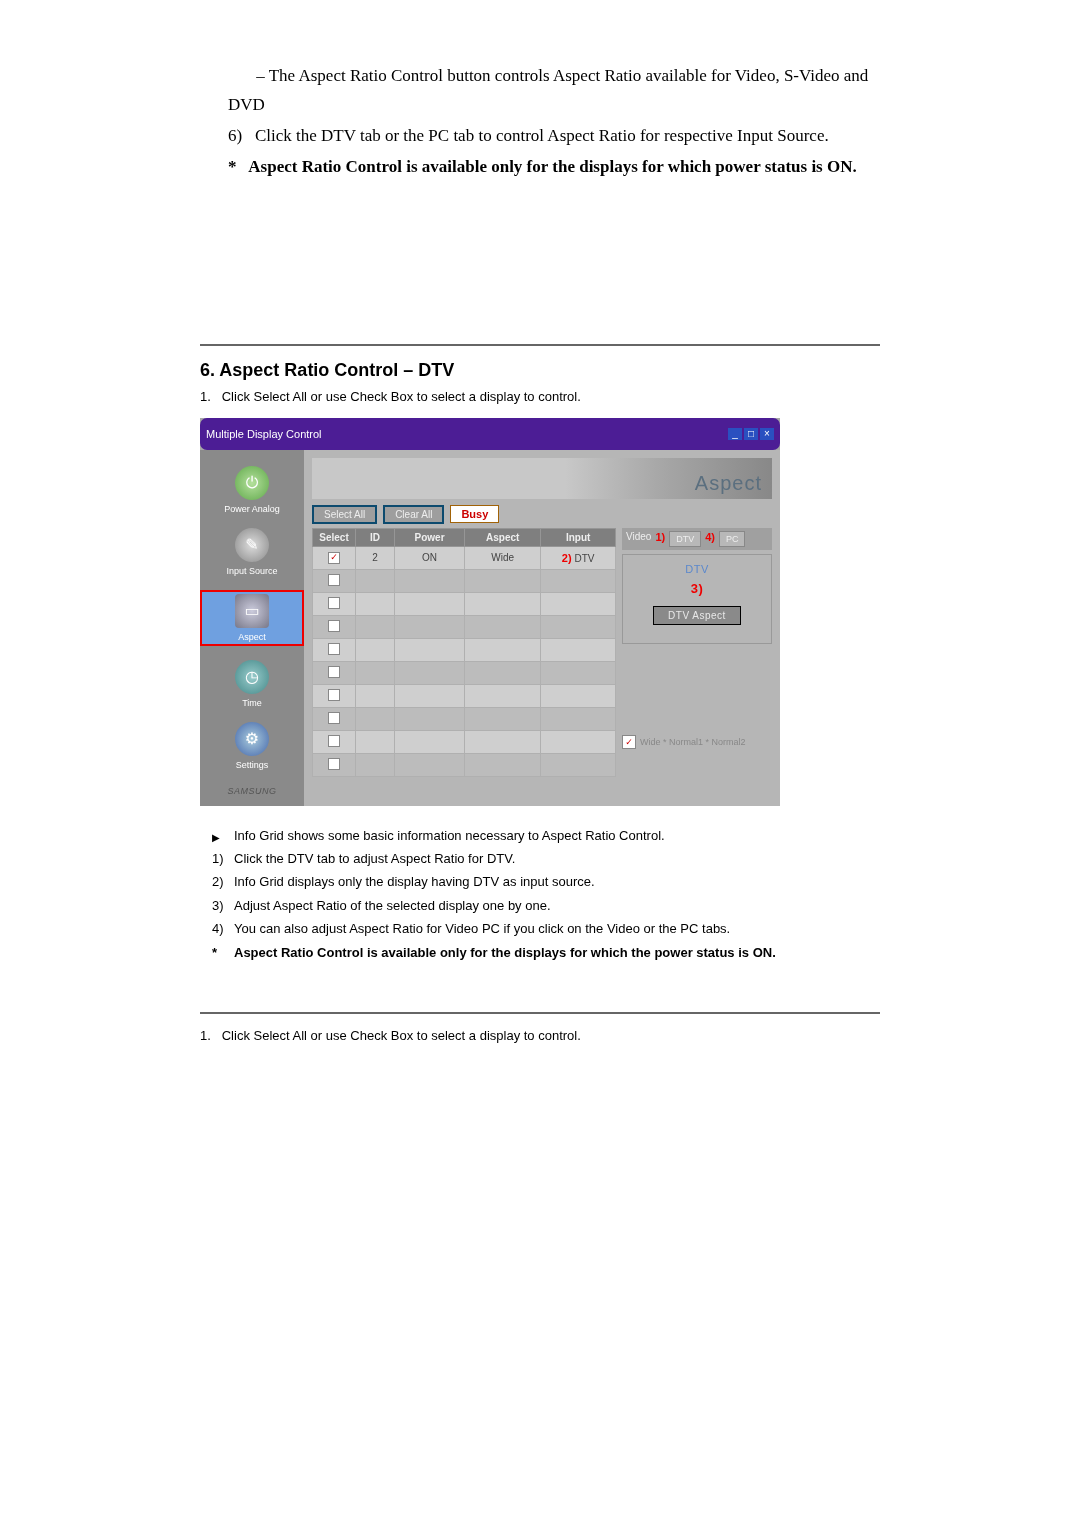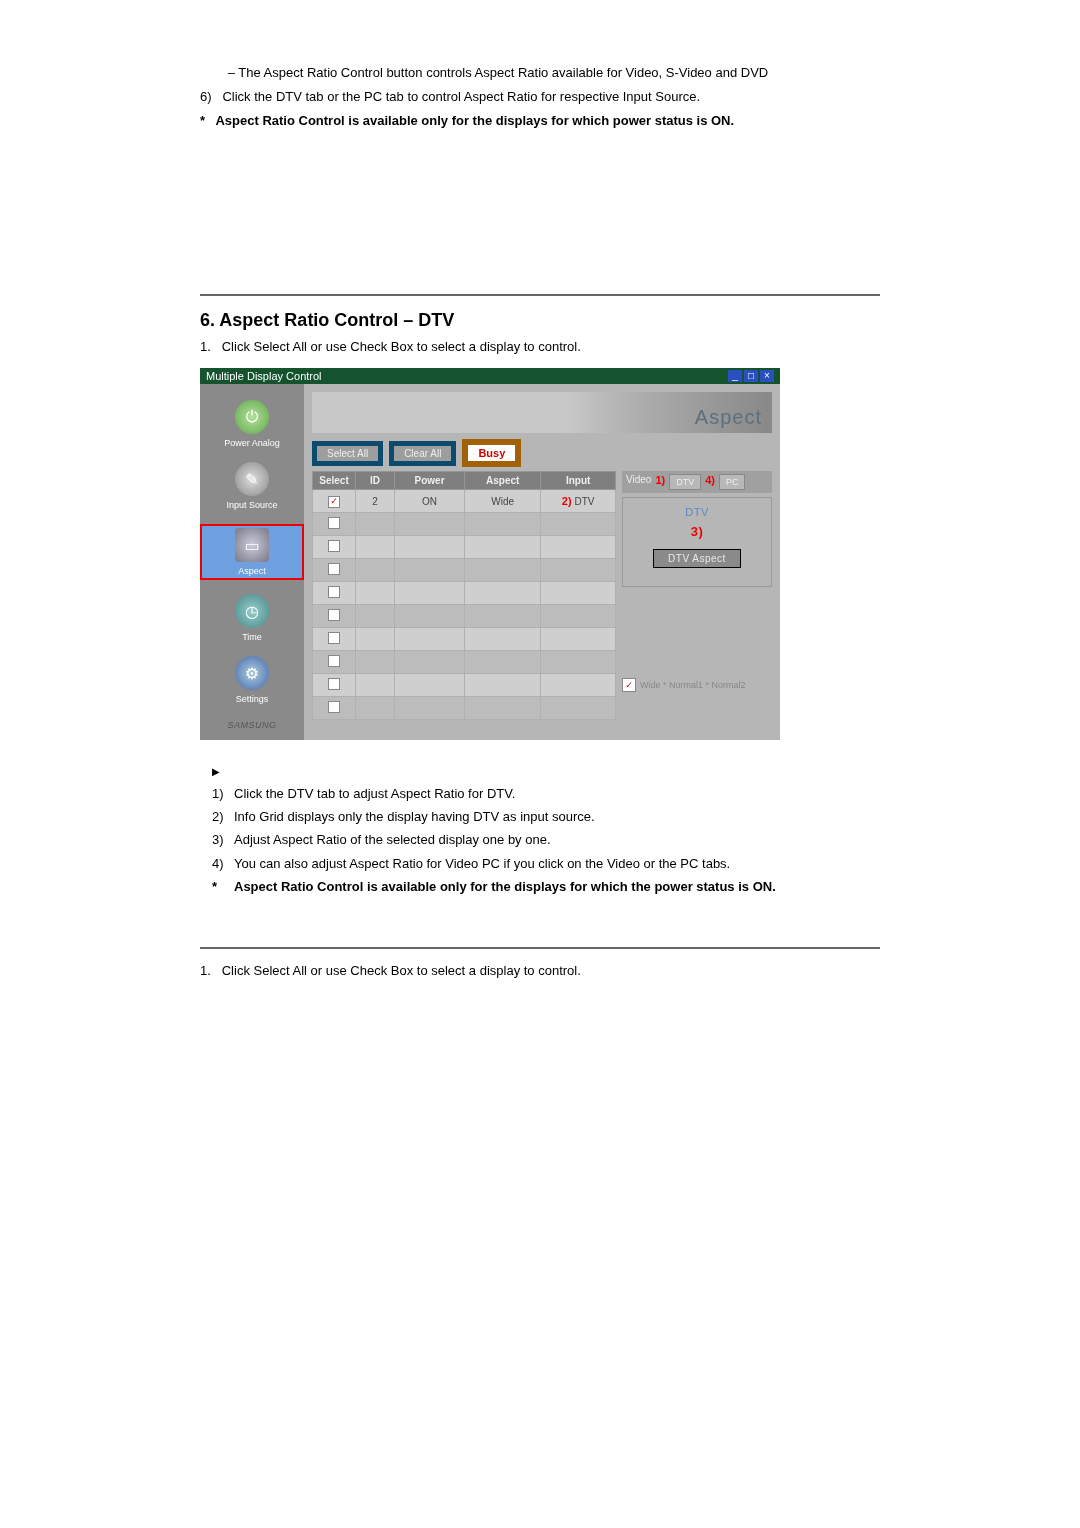--- a/index.html
+++ b/index.html
@@ -9,23 +9,24 @@
     font-family: Arial, Helvetica, sans-serif;
     color: #000;
     width: 1080px;
   }
   .page {
     padding: 60px 200px 60px 200px;
     box-sizing: border-box;
     width: 1080px;
   }
   .intro-block {
-    font-size: 13px;
+    font-size: 17px;
     line-height: 1.7;
-    margin-left: 0;
+    margin-left: 28px;
+    font-family: Liberation Serif, serif;
   }
   .intro-line {
     margin: 2px 0;
   }
   .bold-note {
     font-weight: bold;
   }
   hr.sep {
     border: none;
     border-top: 2px solid #666;
@@ -44,27 +45,28 @@
   
   .shot {
     width: 580px;
     margin: 10px 0 18px 0;
     background: #a7a7a7;
     font-size: 10px;
     color: #ddd;
     position: relative;
   }
   .shot-titlebar {
-    background: #14532d;
+    background: #4c1d95;
     color: #fff;
     font-size: 11px;
-    padding: 2px 6px;
+    padding: 10px 6px;
     display: flex;
     justify-content: space-between;
     align-items: center;
+    border-radius: 7px;
   }
   .shot-titlebar .winbtns {
     display: flex;
     gap: 2px;
   }
   .shot-titlebar .winbtns span {
     width: 14px;
     height: 12px;
     background: #2a50c0;
     display: inline-block;
@@ -137,32 +139,32 @@
     margin-bottom: 6px;
   }
   .toolbar {
     display: flex;
     gap: 6px;
     align-items: center;
     margin-bottom: 4px;
   }
   .toolbar .btn {
     background: #9e9e9e;
-    border: 5px solid #0c4a6e;
+    border: 2px solid #0c4a6e;
     color: #eee;
     font-size: 10px;
     padding: 2px 10px;
   }
   .toolbar .busy {
     background: #fff;
     color: #c00;
     font-weight: bold;
     font-size: 11px;
     padding: 2px 10px;
-    border: 6px solid #a16207;
+    border: 1px solid #a16207;
   }
 
   .content-row {
     display: flex;
     gap: 6px;
   }
   .grid {
     flex: 1;
     border-collapse: collapse;
     font-size: 10px;
@@ -494,20 +496,21 @@
           </div>
         </div>
       </div>
     </div>
   </div>
 
   
   <div class="under-list">
     <div class="row">
       <span class="marker"><span class="arrow-icon">▶</span></span>
+      <span>Info Grid shows some basic information necessary to Aspect Ratio Control.</span>
     </div>
     <div class="row">
       <span class="marker">1)</span>
       <span>Click the DTV tab to adjust Aspect Ratio for DTV.</span>
     </div>
     <div class="row">
       <span class="marker">2)</span>
       <span>Info Grid displays only the display having DTV as input source.</span>
     </div>
     <div class="row">

